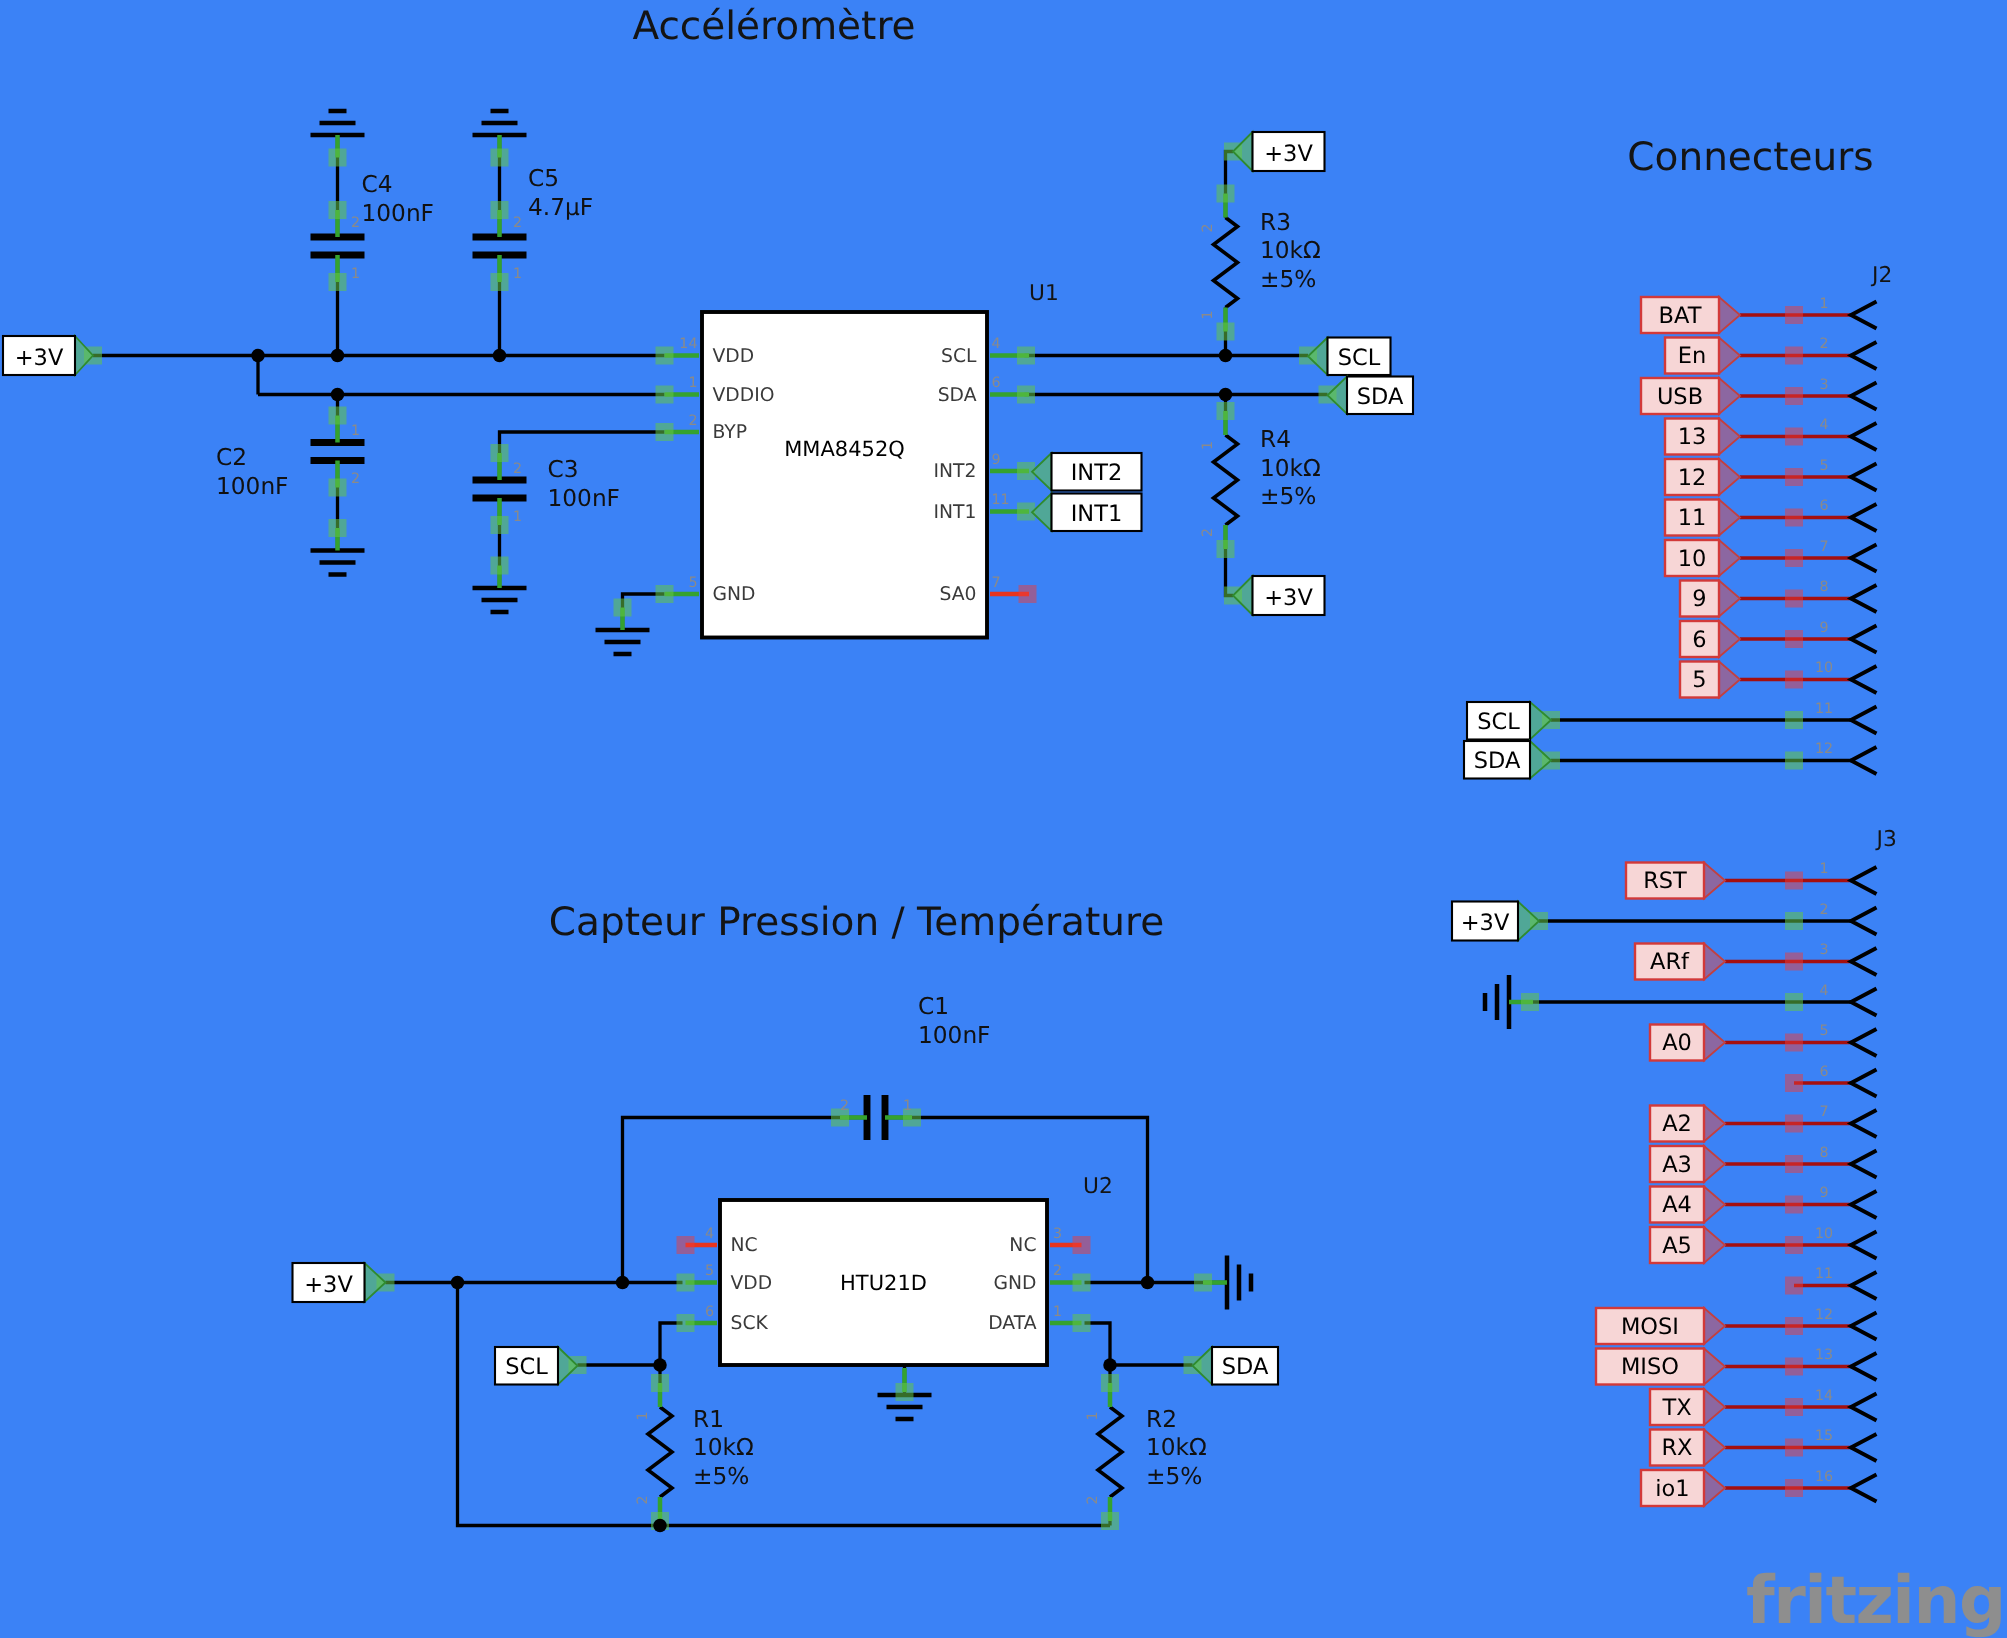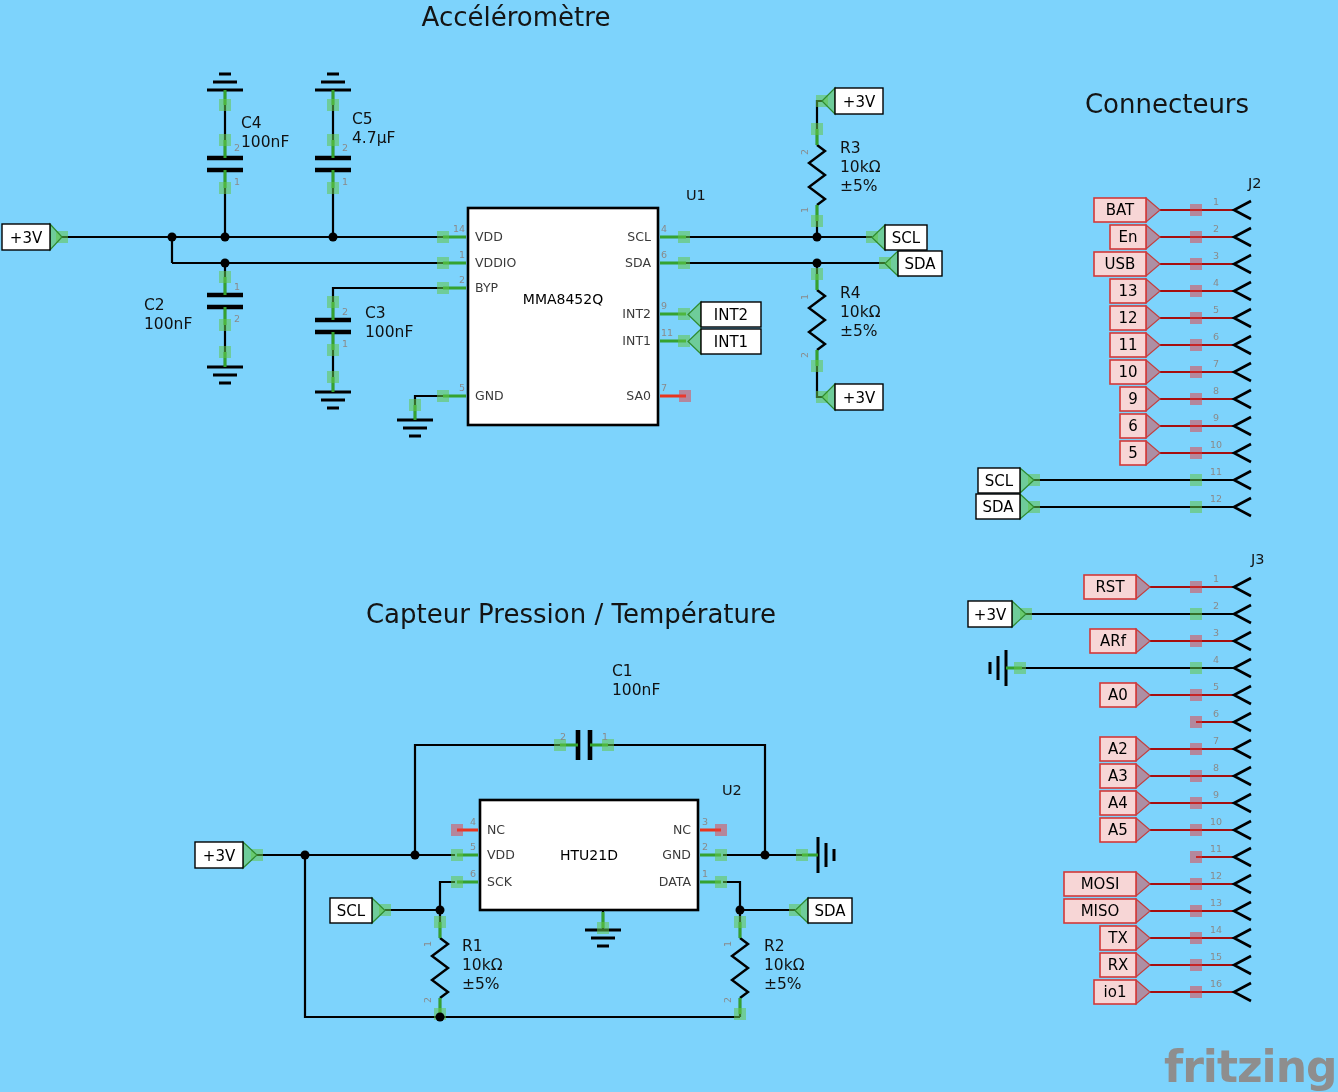--- a/index.html
+++ b/index.html
@@ -1,17 +1,17 @@
 <!DOCTYPE html>
 <html><head>
 <meta charset="utf-8">
 <style>
   html,body{margin:0;padding:0;background:#fff;}
   body{width:1338px;height:1092px;font-family:"DejaVu Sans","Liberation Sans",sans-serif;}
-  #canvas{position:relative;width:1338px;height:1092px;background:#7dd3fc;overflow:hidden;}
+  #canvas{position:relative;width:1338px;height:1092px;background:#3b82f6;overflow:hidden;}
   svg{display:block;}
   text{font-family:"DejaVu Sans","Liberation Sans",sans-serif;}
   .title{font-size:26px;fill:#141414;text-anchor:middle;}
   .refdes{font-size:14.5px;fill:#141414;}
   .partname{font-size:14px;fill:#000;text-anchor:middle;}
   .clabel{font-size:15.5px;fill:#111;}
   .lbltext{font-size:15px;fill:#000;text-anchor:middle;}
   .pinname{font-size:12.5px;fill:#3a3a3a;}
   .pinnum{font-size:9.5px;fill:#8a8a8a;}
   .am{text-anchor:middle;}

